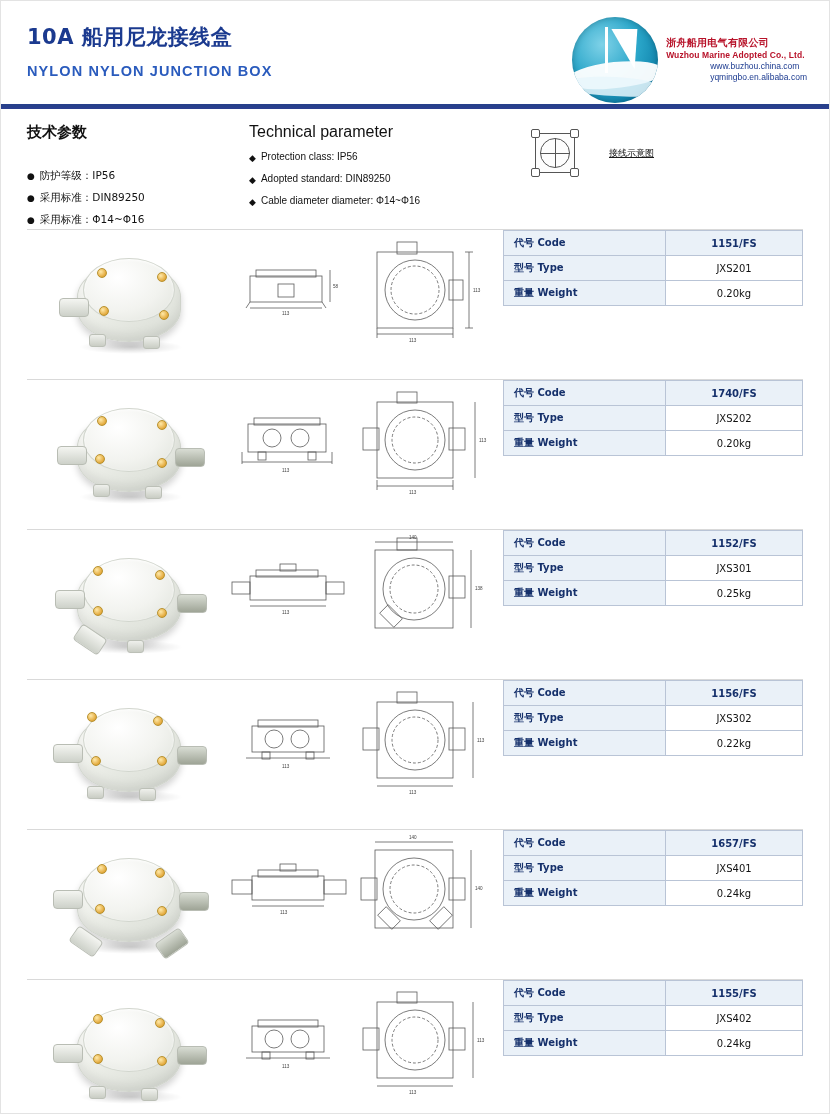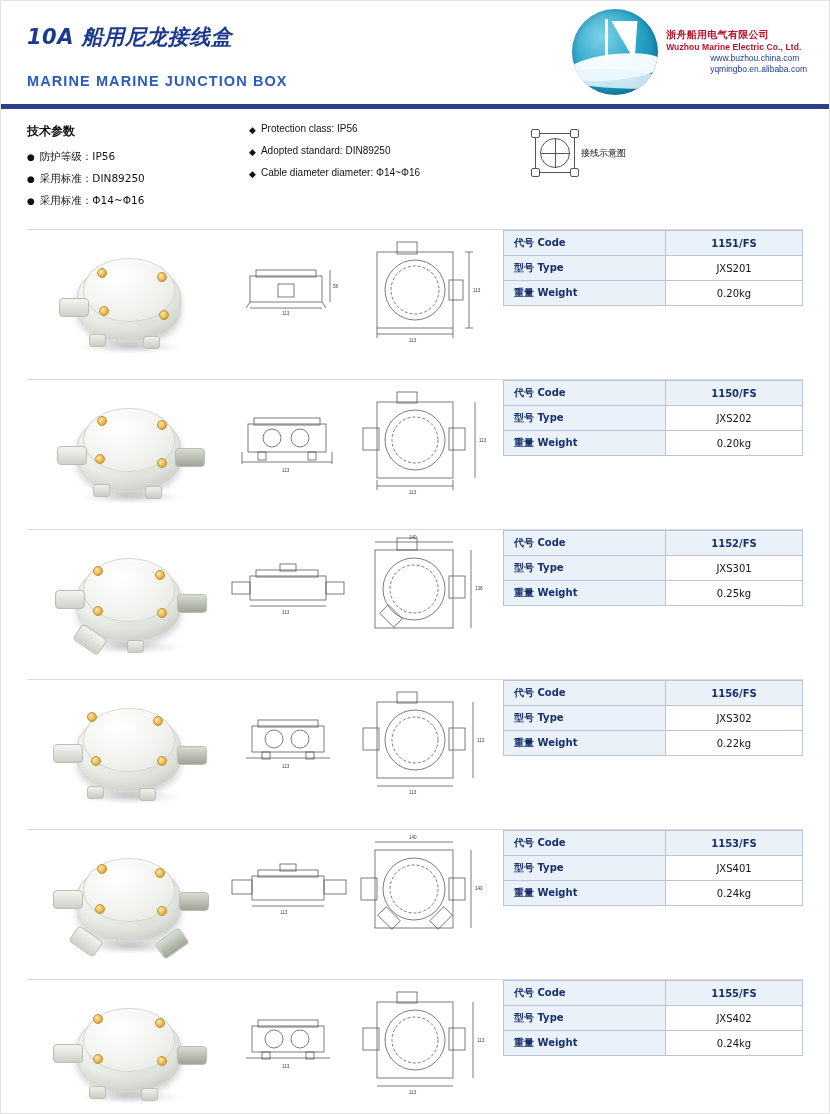--- a/index.html
+++ b/index.html
@@ -30,35 +30,34 @@
   }
   .header-rule {
     position:absolute; left:0; bottom:0; width:100%; height:3px;
     background:#27408b;
   }
   .title-cn {
     font-size: 21px;
     font-weight: bold;
     color: #1b3a8f;
     letter-spacing: .5px;
-    margin: 6px 0 22px 0;
+    margin: 6px 0 12px 0;
     font-family: "DejaVu Sans", sans-serif;
-    font-style: italic;
   }
   .title-en {
     font-size: 14.5px;
     font-weight: bold;
     color: #2a5bbd;
     letter-spacing: 1.1px;
     font-family: "Liberation Sans", sans-serif;
   }
   .logo-wrap {
     position: absolute;
     right: 22px;
-    top: 8px;
+    top: 16px;
     display: flex;
     align-items: center;
     gap: 8px;
   }
   .logo-mark {
     width: 86px; height: 86px;
     border-radius: 50%;
     background: radial-gradient(circle at 35% 32%, #7fd2e8 0%, #2aa6c9 45%, #0d7fa8 78%, #0b5f85 100%);
     position: relative;
     overflow: hidden;
@@ -107,39 +106,39 @@
   
   .specs {
     position: relative;
     padding: 14px 26px 2px 26px;
     height: 116px;
   }
   .spec-col { position:absolute; top:14px; }
   .spec-col.cn { left: 26px; width: 210px; }
   .spec-col.en { left: 248px; width: 260px; }
   .spec-head-cn {
-    font-size: 12px; font-weight: bold; color:#111;
-    font-family:Liberation Serif, serif; margin-bottom: 10px;
+    font-size: 15px; font-weight: bold; color:#111;
+    font-family:Liberation Serif, serif; margin-bottom: 27px;
   }
   .spec-head-en {
     font-size: 16px; color:#111; margin-bottom: 10px;
     font-family:"Liberation Sans", sans-serif;
   }
   .spec-line {
     font-size: 10.5px; color:#111; margin-bottom: 8px;
     display:flex; align-items:flex-start; gap:5px;
     font-family:"DejaVu Sans", sans-serif;
   }
   .spec-line .bullet { color:#111; font-size:9px; line-height:14px;}
   .spec-col.en .spec-line { font-family:"Liberation Sans", sans-serif; font-size:10px;}
 
   
   .terminal-wrap {
     position:absolute; left: 528px; top: 18px;
-    display:flex; align-items:center; gap:0;
+    display:flex; align-items:center; gap:28px;text-decoration:underline;
   }
   .terminal-dia {
     width:52px; height:52px; position:relative;
   }
   .terminal-dia .sq {
     position:absolute; inset:6px;
     border:1.2px solid #555; background:#fdfdfd;
   }
   .terminal-dia .circ {
     position:absolute; left:11px; top:11px; width:30px; height:30px;
@@ -244,32 +243,32 @@
   table.spec-table tr.first td.v { background:#eaf1f8; font-weight:bold; color:#15306b;}
   .dim-txt { font-size:4.6px; fill:#444; font-family:"Liberation Sans", sans-serif;}
 </style>
 </head>
 <body>
 
 <div class="page">
 
   <div class="header">
     <div class="title-cn">10A 船用尼龙接线盒</div>
-    <div class="title-en">MARINE MARINE JUNCTION BOX</div>
+    <div class="title-en">NYLON NYLON JUNCTION BOX</div>
 
     <div class="logo-wrap">
       <div class="logo-mark">
         <div class="mast"></div>
         <div class="sail"></div>
         <div class="wave"></div>
         <div class="wave2"></div>
       </div>
       <div class="logo-text">
         <div class="logo-cn">浙舟船用电气有限公司</div>
-        <div class="logo-en">Wuzhou Marine Electric Co., Ltd.</div>
+        <div class="logo-en">Wuzhou Marine Adopted Co., Ltd.</div>
         <div class="logo-url">www.buzhou.china.com</div>
         <div class="logo-url">yqmingbo.en.alibaba.com</div>
       </div>
     </div>
     <div class="header-rule"></div>
   </div>
 
   <div class="specs">
     <div class="spec-col cn">
       <div class="spec-head-cn">技术参数</div>
@@ -281,20 +280,21 @@
           <span class="bullet">●</span>
           <span>采用标准：DIN89250</span>
         </div>
       <div class="spec-line">
           <span class="bullet">●</span>
           <span>采用标准：Φ14~Φ16</span>
         </div>
     </div>
 
     <div class="spec-col en">
+      <div class="spec-head-en">Technical parameter</div>
       <div class="spec-line">
           <span class="bullet">◆</span>
           <span>Protection class: IP56</span>
         </div>
       <div class="spec-line">
           <span class="bullet">◆</span>
           <span>Adopted standard: DIN89250</span>
         </div>
       <div class="spec-line">
           <span class="bullet">◆</span>
@@ -436,21 +436,21 @@
           </g>
           <text class="dim-txt" x="56" y="114">113</text>
           <text class="dim-txt" x="126" y="62">113</text>
         </svg>
       </div>
       <div class="cell-table">
         <table class="spec-table">
           <tbody>
               <tr class="first">
             <td class="k">代号 Code</td>
-            <td class="v">1150/FS</td>
+            <td class="v">1740/FS</td>
           </tr>
           <tr>
             <td class="k">型号 Type</td>
             <td class="v">JXS202</td>
           </tr>
           <tr>
             <td class="k">重量 Weight</td>
             <td class="v">0.20kg</td>
           </tr>
         </tbody>
@@ -639,21 +639,21 @@
           </g>
           <text class="dim-txt" x="56" y="9">140</text>
           <text class="dim-txt" x="122" y="60">140</text>
         </svg>
       </div>
       <div class="cell-table">
         <table class="spec-table">
           <tbody>
               <tr class="first">
             <td class="k">代号 Code</td>
-            <td class="v">1153/FS</td>
+            <td class="v">1657/FS</td>
           </tr>
           <tr>
             <td class="k">型号 Type</td>
             <td class="v">JXS401</td>
           </tr>
           <tr>
             <td class="k">重量 Weight</td>
             <td class="v">0.24kg</td>
           </tr>
         </tbody>

